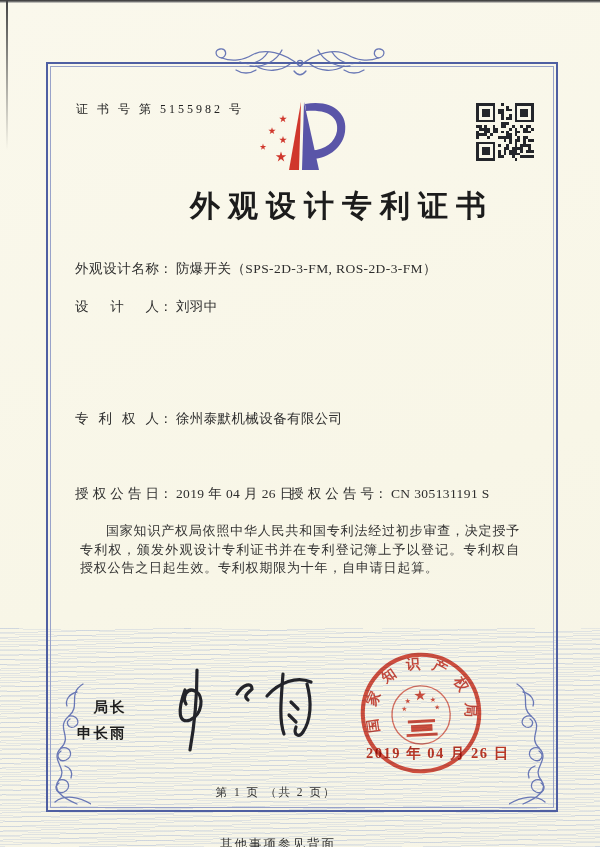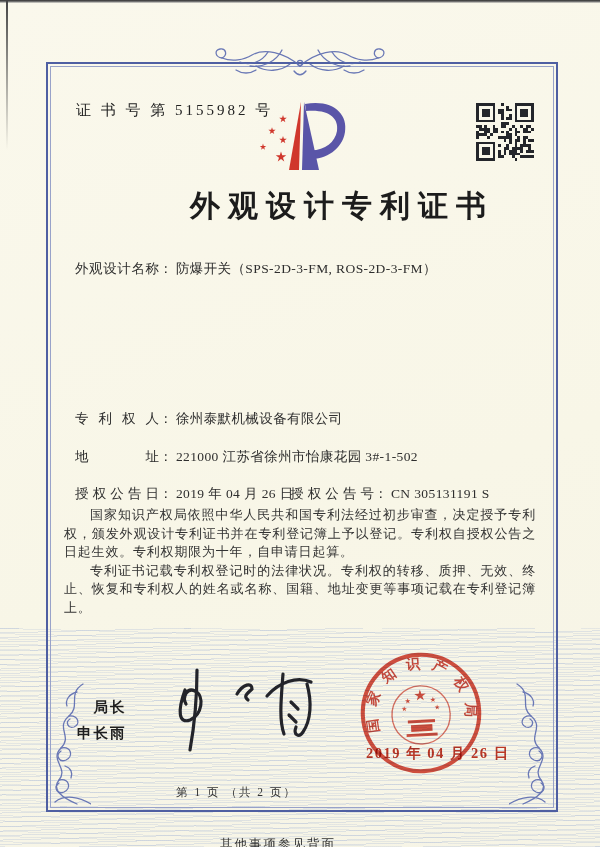--- a/index.html
+++ b/index.html
@@ -27,51 +27,51 @@
   .frame{position:absolute;left:46px;top:62px;width:508px;height:746px;
     border:2px solid #4f5fa2;z-index:3;pointer-events:none;}
   .frame-inner{position:absolute;inset:2px;border:1px solid #98a2c9;}
 
   .ornament{position:absolute;z-index:4;pointer-events:none;}
   .top-flourish{left:212px;top:42px;}
   .corner-left{left:47px;top:682px;}
   .corner-right{left:509px;top:682px;transform:scaleX(-1);}
 
   .cert-no{position:absolute;left:76px;top:101px;z-index:5;
-    font-size:15px;letter-spacing:3px;color:#222;}
+    font-size:12px;letter-spacing:3px;color:#222;}
 
   .logo{position:absolute;left:245px;top:90px;z-index:5;}
   .qr{position:absolute;left:476px;top:103px;width:58px;height:58px;z-index:5;}
 
   .title{position:absolute;left:46px;top:186px;width:592px;margin:0;z-index:5;
     text-align:center;font-size:30px;font-weight:600;letter-spacing:8px;color:#1c1c1c;}
 
   .row{position:absolute;left:75px;z-index:5;font-size:13.5px;color:#2e2e2e;white-space:nowrap;}
   .lbl{display:inline-block;width:84px;text-align:justify;text-align-last:justify;
     text-justify:inter-character;font-weight:500;vertical-align:bottom;font-family:Liberation Mono, monospace;}
   .colon{font-weight:500;}
   .val{letter-spacing:0.4px;}
   .pair2{position:absolute;left:215px;top:0;white-space:nowrap;}
   .pair2 .lbl{width:84px;}
 
   .paras{position:absolute;left:64px;top:506px;width:472px;z-index:5;
     font-size:13px;line-height:18.5px;color:#333;letter-spacing:0.8px;text-align:justify;}
-  .paras p{margin:0;text-indent:2em;}
+  .paras p{margin:16px;text-indent:2em;}
 
   .signoff{position:absolute;left:77px;top:694px;z-index:5;font-size:14.5px;
     font-weight:600;color:#1f1f1f;line-height:26px;letter-spacing:2px;text-align:right;}
   .signature{position:absolute;left:155px;top:660px;z-index:6;}
 
   .seal{position:absolute;left:356px;top:648px;z-index:6;mix-blend-mode:multiply;
     transform:rotate(-3deg);}
   .seal-date{position:absolute;left:366px;top:744px;z-index:7;font-size:14.5px;
     letter-spacing:1.5px;font-weight:600;color:#c0392b;mix-blend-mode:multiply;white-space:nowrap;}
 
   .page-indicator{position:absolute;left:176px;top:785px;width:200px;z-index:5;
-    text-align:left;font-size:11.5px;letter-spacing:2px;color:#333;}
+    text-align:center;font-size:11.5px;letter-spacing:2px;color:#333;}
   .back-note{position:absolute;left:178px;top:836px;width:200px;z-index:5;
     text-align:center;font-size:12.5px;letter-spacing:2px;color:#2f2f2f;}
 </style>
 </head>
 <body>
 
 <div class="paper">
   <div class="scan-edge-left"></div>
   <div class="guilloche"></div>
 
@@ -271,40 +271,39 @@
         <rect x="2" y="16" width="3" height="3"></rect>
       </g>
     </svg>
 
   <h1 class="title">外观设计专利证书</h1>
 
   <div class="row" style="top:260px">
     <span class="lbl">外观设计名称</span><span class="colon">：</span>
     <span class="val">防爆开关（SPS-2D-3-FM, ROS-2D-3-FM）</span>
   </div>
+  <div class="row" style="top:298px">
+    <span class="lbl">设计人</span><span class="colon">：</span>
+    <span class="val">刘羽中</span>
+  </div>
   <div class="row" style="top:410px">
     <span class="lbl">专利权人</span><span class="colon">：</span>
     <span class="val">徐州泰默机械设备有限公司</span>
-  </div>
-  <div class="row" style="top:448px">
-    <span class="lbl">地址</span><span class="colon">：</span>
-    <span class="val">221000 江苏省徐州市怡康花园 3#-1-502</span>
   </div>
   <div class="row" style="top:485px">
     <span class="lbl">授权公告日</span><span class="colon">：</span>
     <span class="val">2019 年 04 月 26 日</span>
     <span class="pair2">
       <span class="lbl">授权公告号</span><span class="colon">：</span>
       <span class="val">CN 305131191 S</span>
     </span>
   </div>
 
   <div class="paras">
     <p>国家知识产权局依照中华人民共和国专利法经过初步审查，决定授予专利权，颁发外观设计专利证书并在专利登记簿上予以登记。专利权自授权公告之日起生效。专利权期限为十年，自申请日起算。</p>
-    <p>专利证书记载专利权登记时的法律状况。专利权的转移、质押、无效、终止、恢复和专利权人的姓名或名称、国籍、地址变更等事项记载在专利登记簿上。</p>
   </div>
 
   <div class="signoff">
     <div>局长</div>
     <div>申长雨</div>
   </div>
 
   <svg class="signature" width="170" height="95" viewBox="0 0 170 95">
     <g fill="none" stroke="#23242a" stroke-width="3.2" stroke-linecap="round">
       <path d="M30,30 C22,52 24,64 35,60 C47,55 50,36 40,31 C32,27 27,37 31,44"></path>

